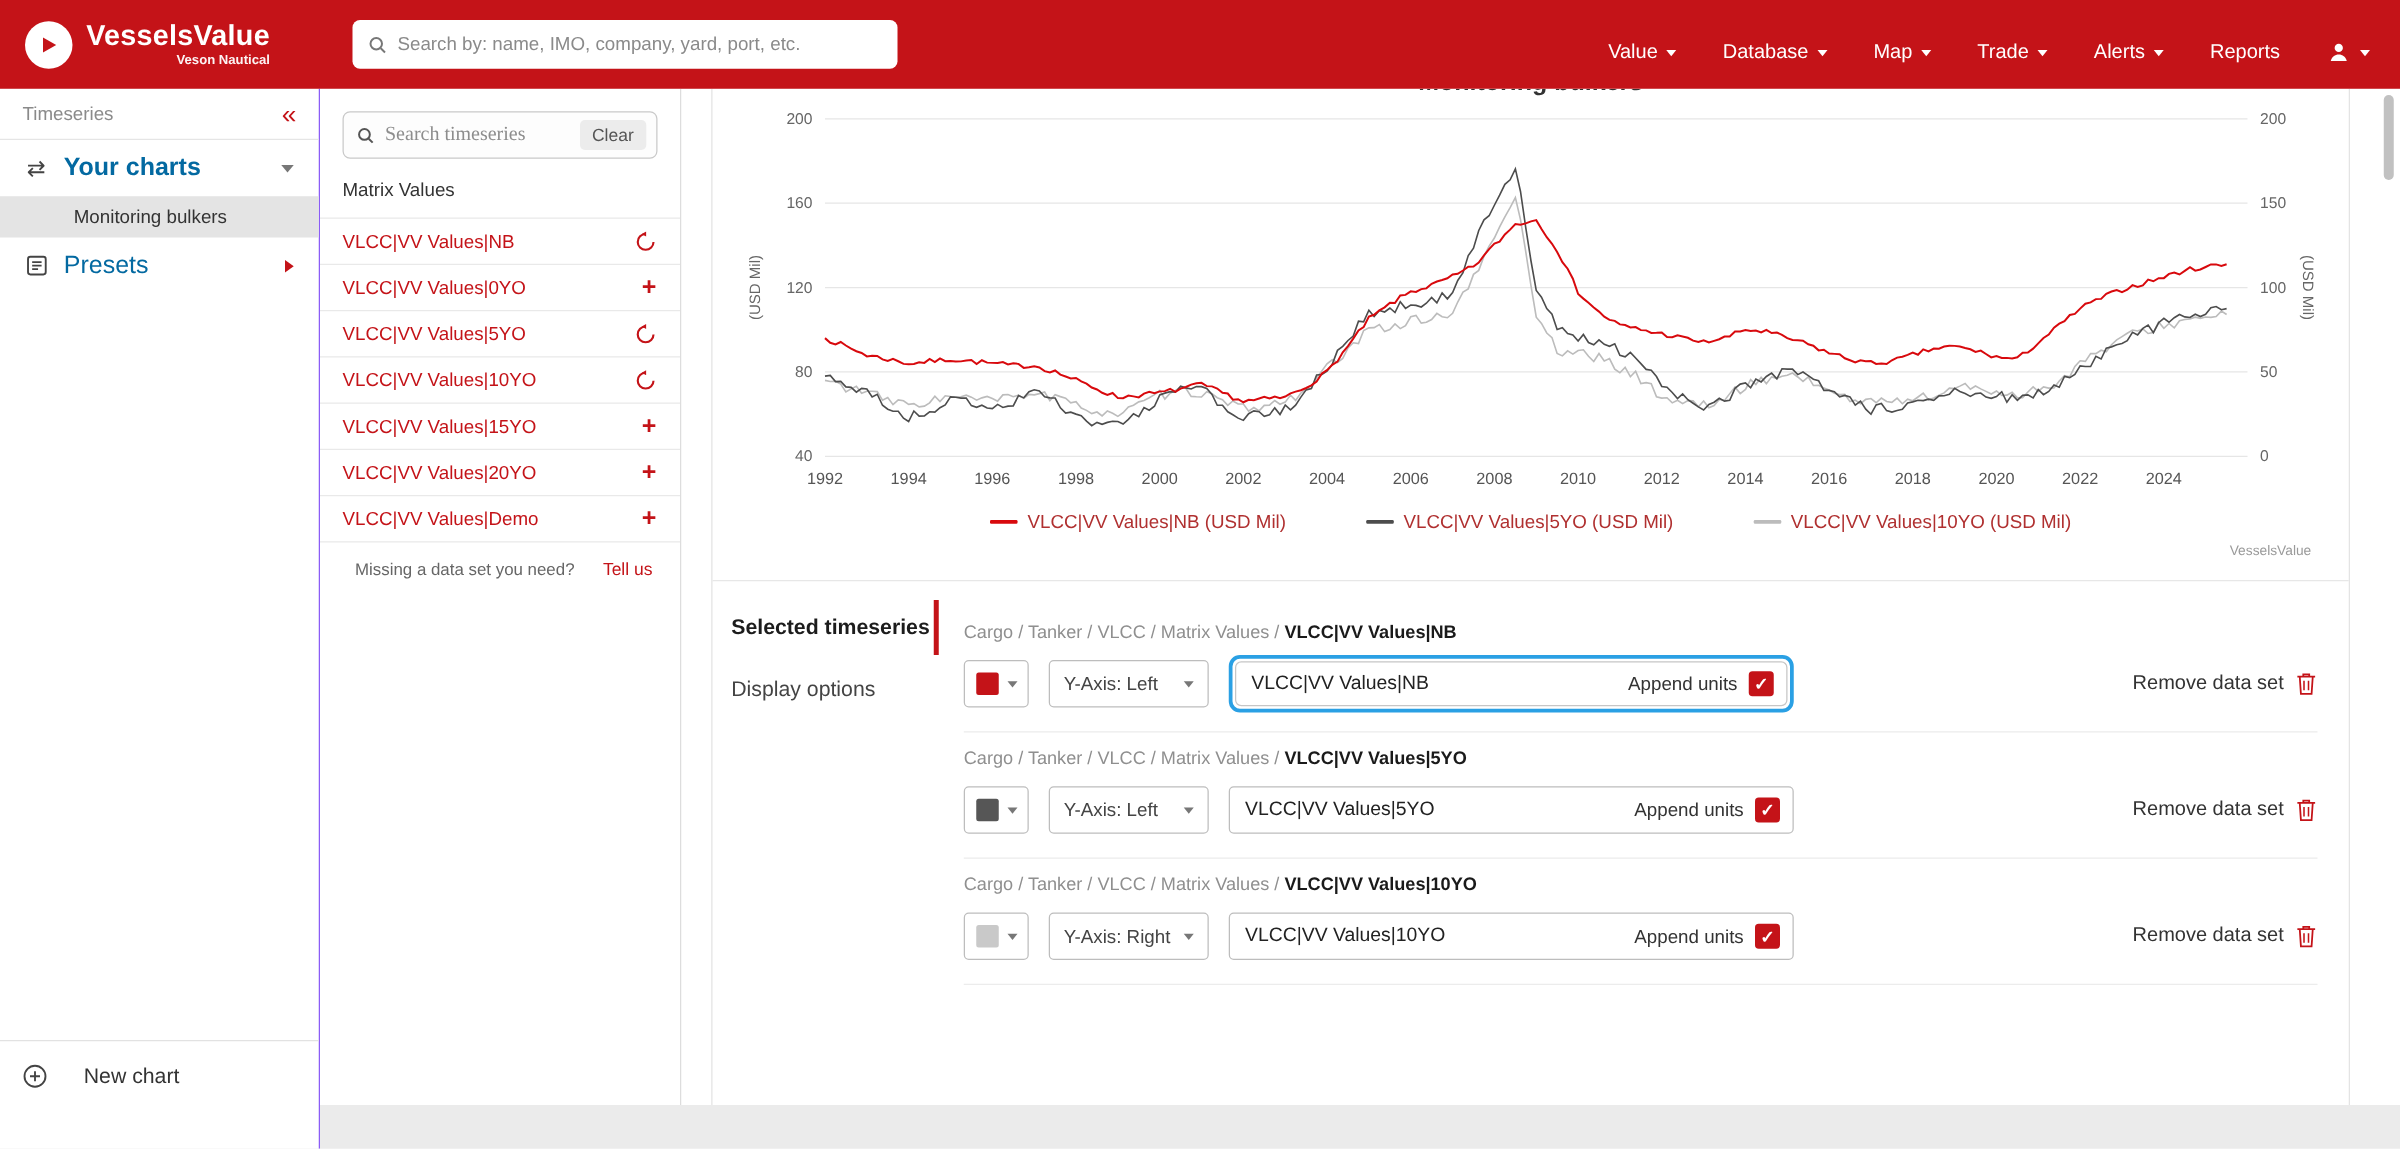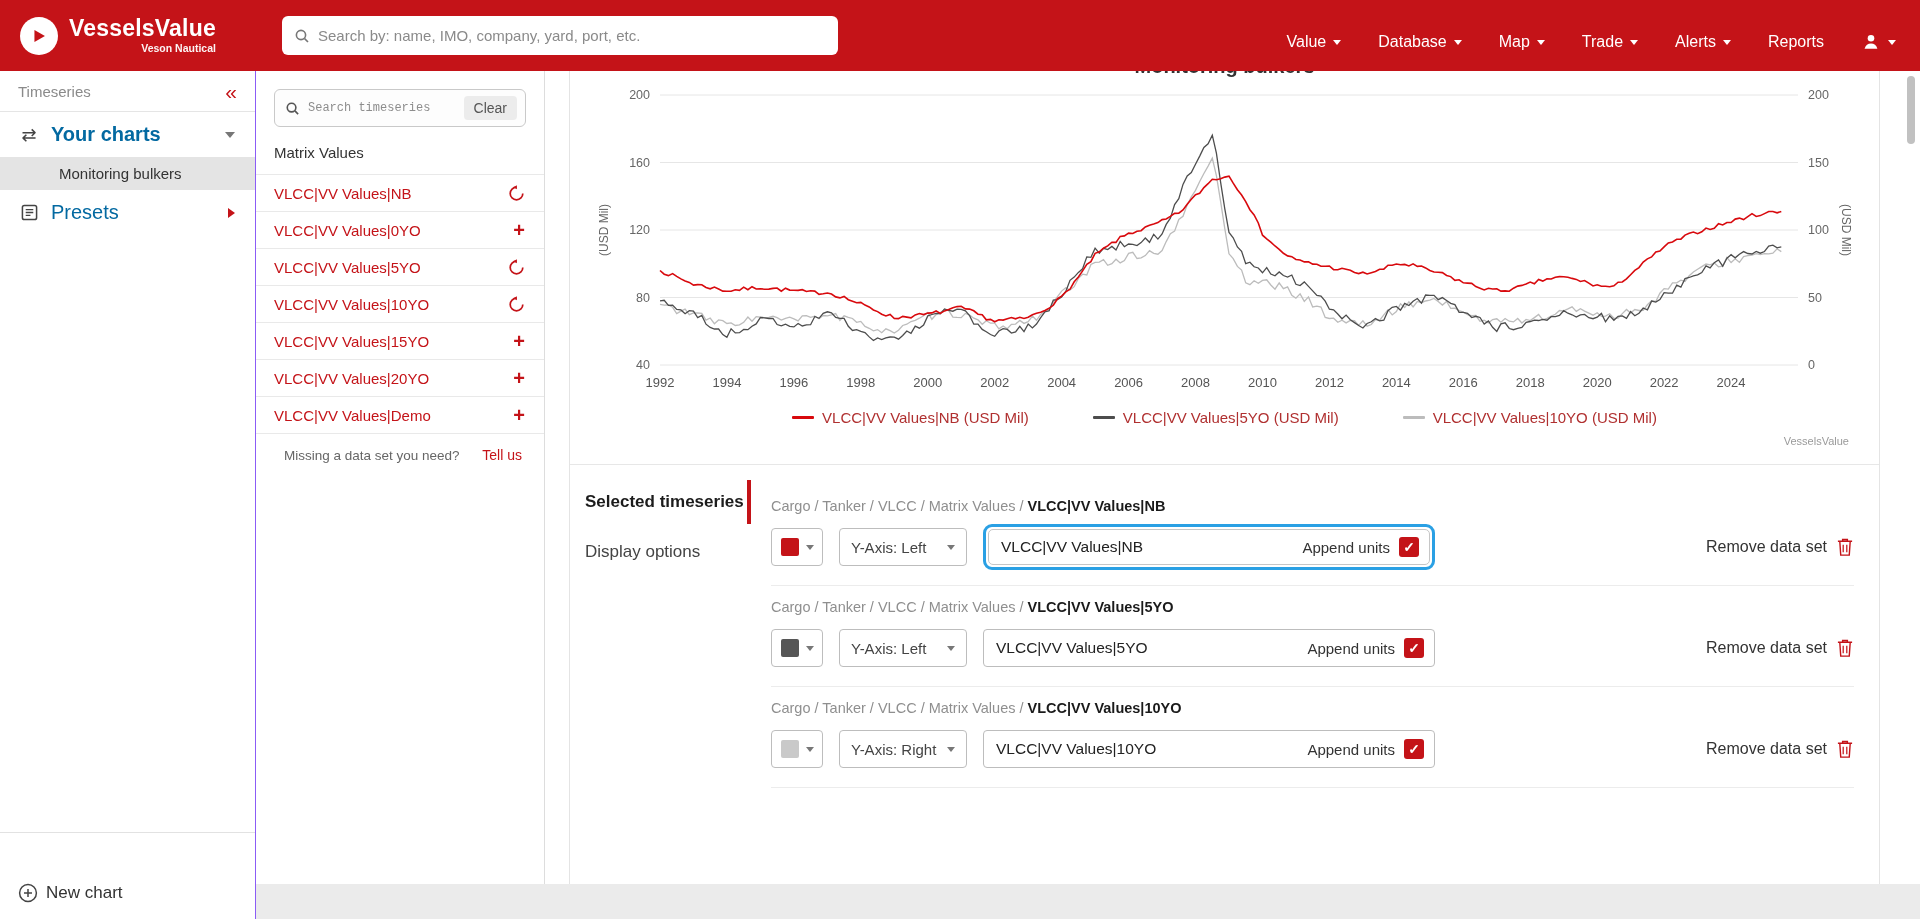--- a/index.html
+++ b/index.html
@@ -12,48 +12,48 @@
     --red:#c41318;
     --blue:#2aa0e4;
   }
   
   header.topnav { position:absolute; left:0; top:0; width:1920px; height:71px; background:var(--red); z-index:30; display:flex; align-items:center; }
   .brand { display:flex; align-items:center; gap:11px; margin-left:20px; cursor:pointer; }
   .logo-circle { width:38px; height:38px; border-radius:50%; background:#fff; display:flex; align-items:center; justify-content:center; }
   .brand-text { color:#fff; line-height:1; }
   .brand-name { font-size:23px; font-weight:bold; letter-spacing:.2px; }
   .brand-sub { font-size:10.5px; text-align:right; margin-top:3px; opacity:.95;font-weight:bold; }
-  .nav-search { position:absolute; left:282px; top:16px; width:556px; height:39px; background:#fff; border-radius:6px; display:flex; align-items:center; padding:0 12px; }
+  .nav-search { position:absolute; left:282px; top:16px; width:436px; height:39px; background:#fff; border-radius:6px; display:flex; align-items:center; padding:0 12px; }
   .nav-search input { border:0; outline:0; flex:1; font-size:15px; margin-left:8px; color:#333; font-family:inherit; background:transparent; }
   .nav-search input::placeholder { color:#8a8a8a; }
   .nav-items { position:absolute; right:24px; top:0; height:83px; display:flex; align-items:center; gap:37px; }
   .nav-item { color:#fff; font-size:16px; display:flex; align-items:center; gap:7px; cursor:pointer; text-decoration:none; }
   .caret-w { width:0; height:0; border-left:4.5px solid transparent; border-right:4.5px solid transparent; border-top:5px solid #fff; margin-top:2px; }
   .nav-user { display:flex; align-items:center; gap:7px; cursor:pointer; }
   
   aside.sidebar { position:absolute; left:0; top:71px; width:256px; height:848px; background:#fff; border-right:1px solid #8b5cf6; z-index:20; }
   .sb-head { height:41px; display:flex; align-items:center; justify-content:space-between; padding:0 18px; border-bottom:1px solid #e5e5e5; }
   .sb-title { color:#8a8a8a; font-size:15px; }
   .sb-collapse { color:var(--red); font-size:21px; cursor:pointer; line-height:1; }
   .sb-row { height:45px; display:flex; align-items:center; padding:0 18px; cursor:pointer; position:relative; }
   .sb-row .sb-ic { width:22px; display:flex; justify-content:center; margin-right:11px; color:#444; font-size:18px; }
   .sb-label { font-size:20px; color:#0369a1; }
   .sb-label.bold { font-weight:bold; }
   .caret-g { width:0; height:0; border-left:5px solid transparent; border-right:5px solid transparent; border-top:6px solid #777; position:absolute; right:20px; }
   .tri-red { width:0; height:0; border-top:5.5px solid transparent; border-bottom:5.5px solid transparent; border-left:7px solid var(--red); position:absolute; right:20px; }
   .sb-sub { height:33px; display:flex; align-items:center; padding-left:59px; font-size:15px; color:#333; cursor:pointer; }
   .sb-sub.selected { background:#e4e4e4; }
   .sb-divider { position:absolute; left:0; right:0; bottom:86px; border-top:1px solid #e2e2e2; }
-  .sb-new { position:absolute; left:0; bottom:16px; height:52px; width:100%; display:flex; align-items:flex-end; padding:0 18px; gap:8px; cursor:pointer; font-size:17px; color:#333; }
+  .sb-new { position:absolute; left:0; bottom:16px; height:52px; width:100%; display:flex; align-items:flex-start; padding:0 18px; gap:29px; cursor:pointer; font-size:17px; color:#333; }
   
   .content-bg { position:absolute; left:256px; top:71px; width:1664px; height:813px; background:#fff; }
   
   .panel2 { position:absolute; left:0; top:0; width:289px; height:813px; border-right:1px solid #ddd; background:#fff; }
   .p2-search { margin:18px 18px 0 18px; height:38px; border:1px solid #c9c9c9; border-radius:6px; background:#fdfdfd; display:flex; align-items:center; padding:0 8px 0 10px; }
-  .p2-search input { flex:1; border:0; outline:0; background:transparent; font-size:12px; margin-left:8px; color:#000000; font-family:Liberation Mono, monospace; min-width:0; }
+  .p2-search input { flex:1; border:0; outline:0; background:transparent; font-size:16px; margin-left:8px; color:#000000; font-family:Liberation Serif, serif; min-width:0; }
   .p2-search input::placeholder { color:#8d8d8d; }
   .p2-clear { font-size:14px; color:#555; background:#ececec; border:0; border-radius:4px; padding:4px 10px; cursor:pointer; font-family:inherit; }
   .p2-crumbs { padding:0 18px; margin-top:22px; font-size:14px; line-height:1.5; color:var(--red); }
   .p2-crumbs b { color:#111; font-weight:bold; }
   .p2-section { padding:0 18px; margin-top:17px; font-size:15px; color:#333; }
   .p2-list { list-style:none; margin-top:13px; border-top:1px solid #e9e9e9; }
   .p2-item { height:37px; border-bottom:1px solid #e9e9e9; display:flex; align-items:center; justify-content:space-between; padding:0 19px 0 18px; color:var(--red); font-size:15px; cursor:pointer; }
   .p2-item .act { display:flex; align-items:center; cursor:pointer; }
   .p2-item .act.plus { color:var(--red); font-size:20px; font-weight:bold; line-height:1; }
   .p2-missing { margin-top:13px; padding:0 22px 0 28px; display:flex; justify-content:space-between; align-items:center; font-size:13.5px; color:#666; }

